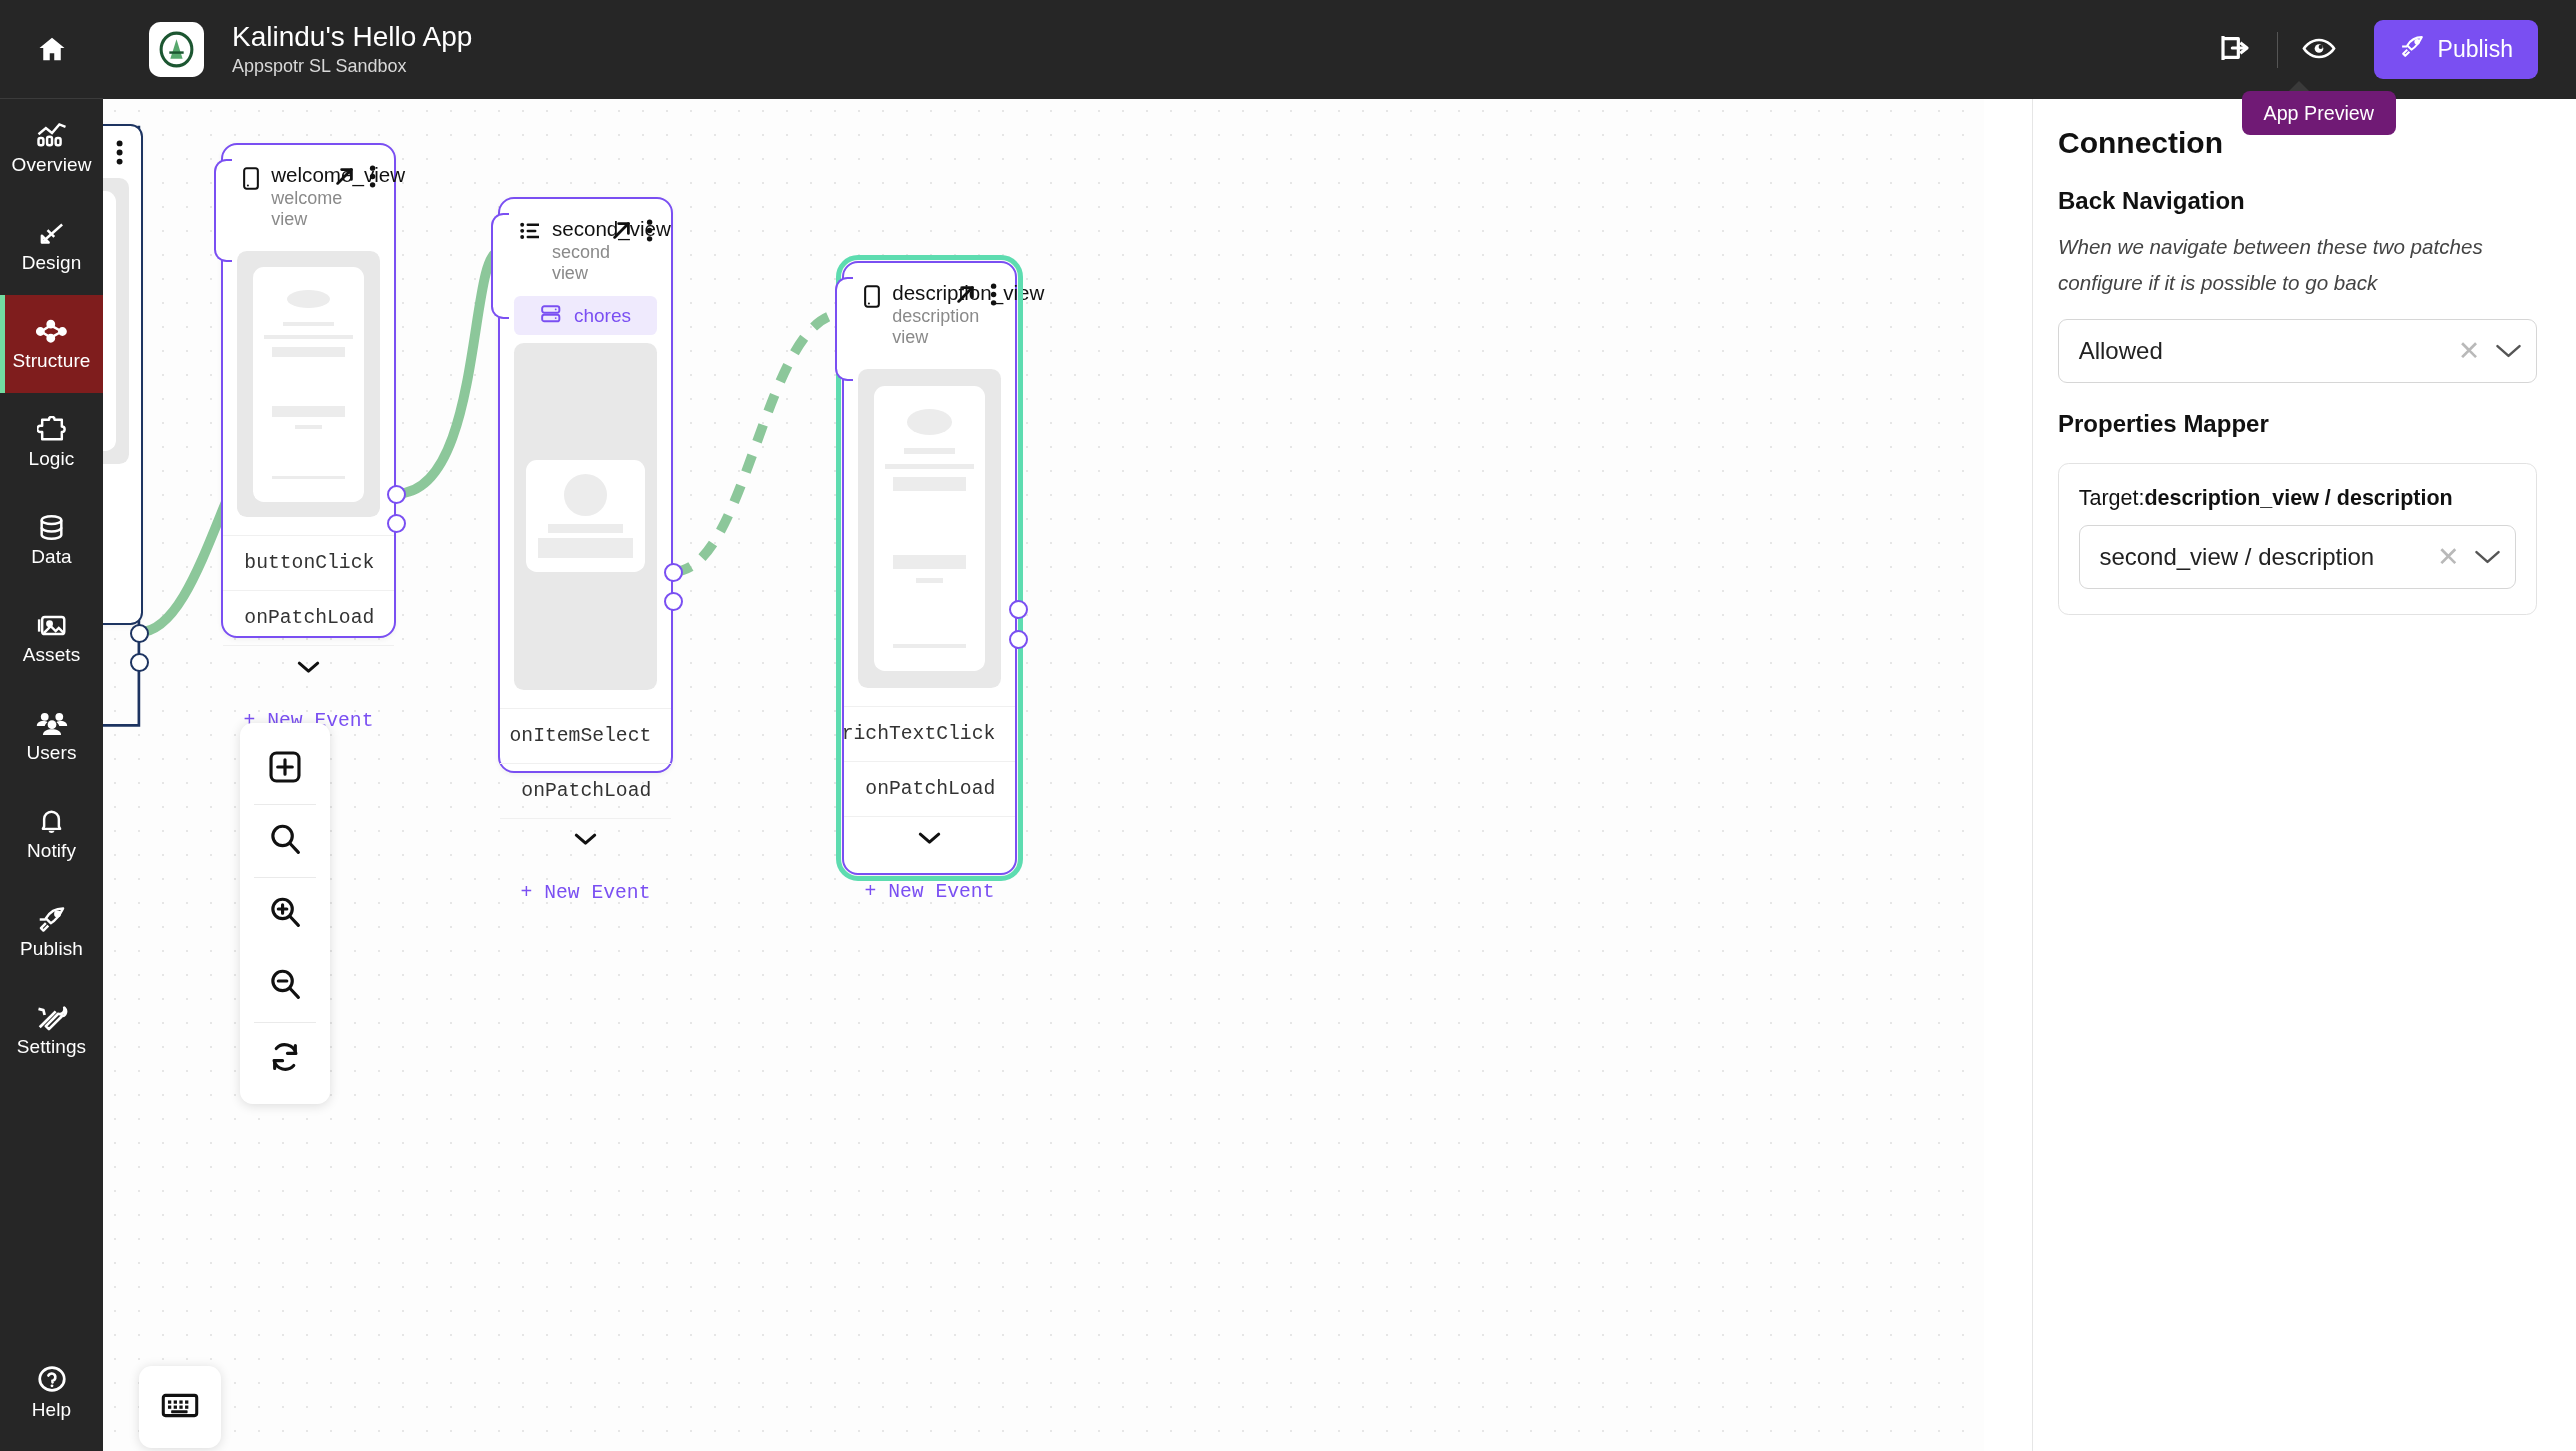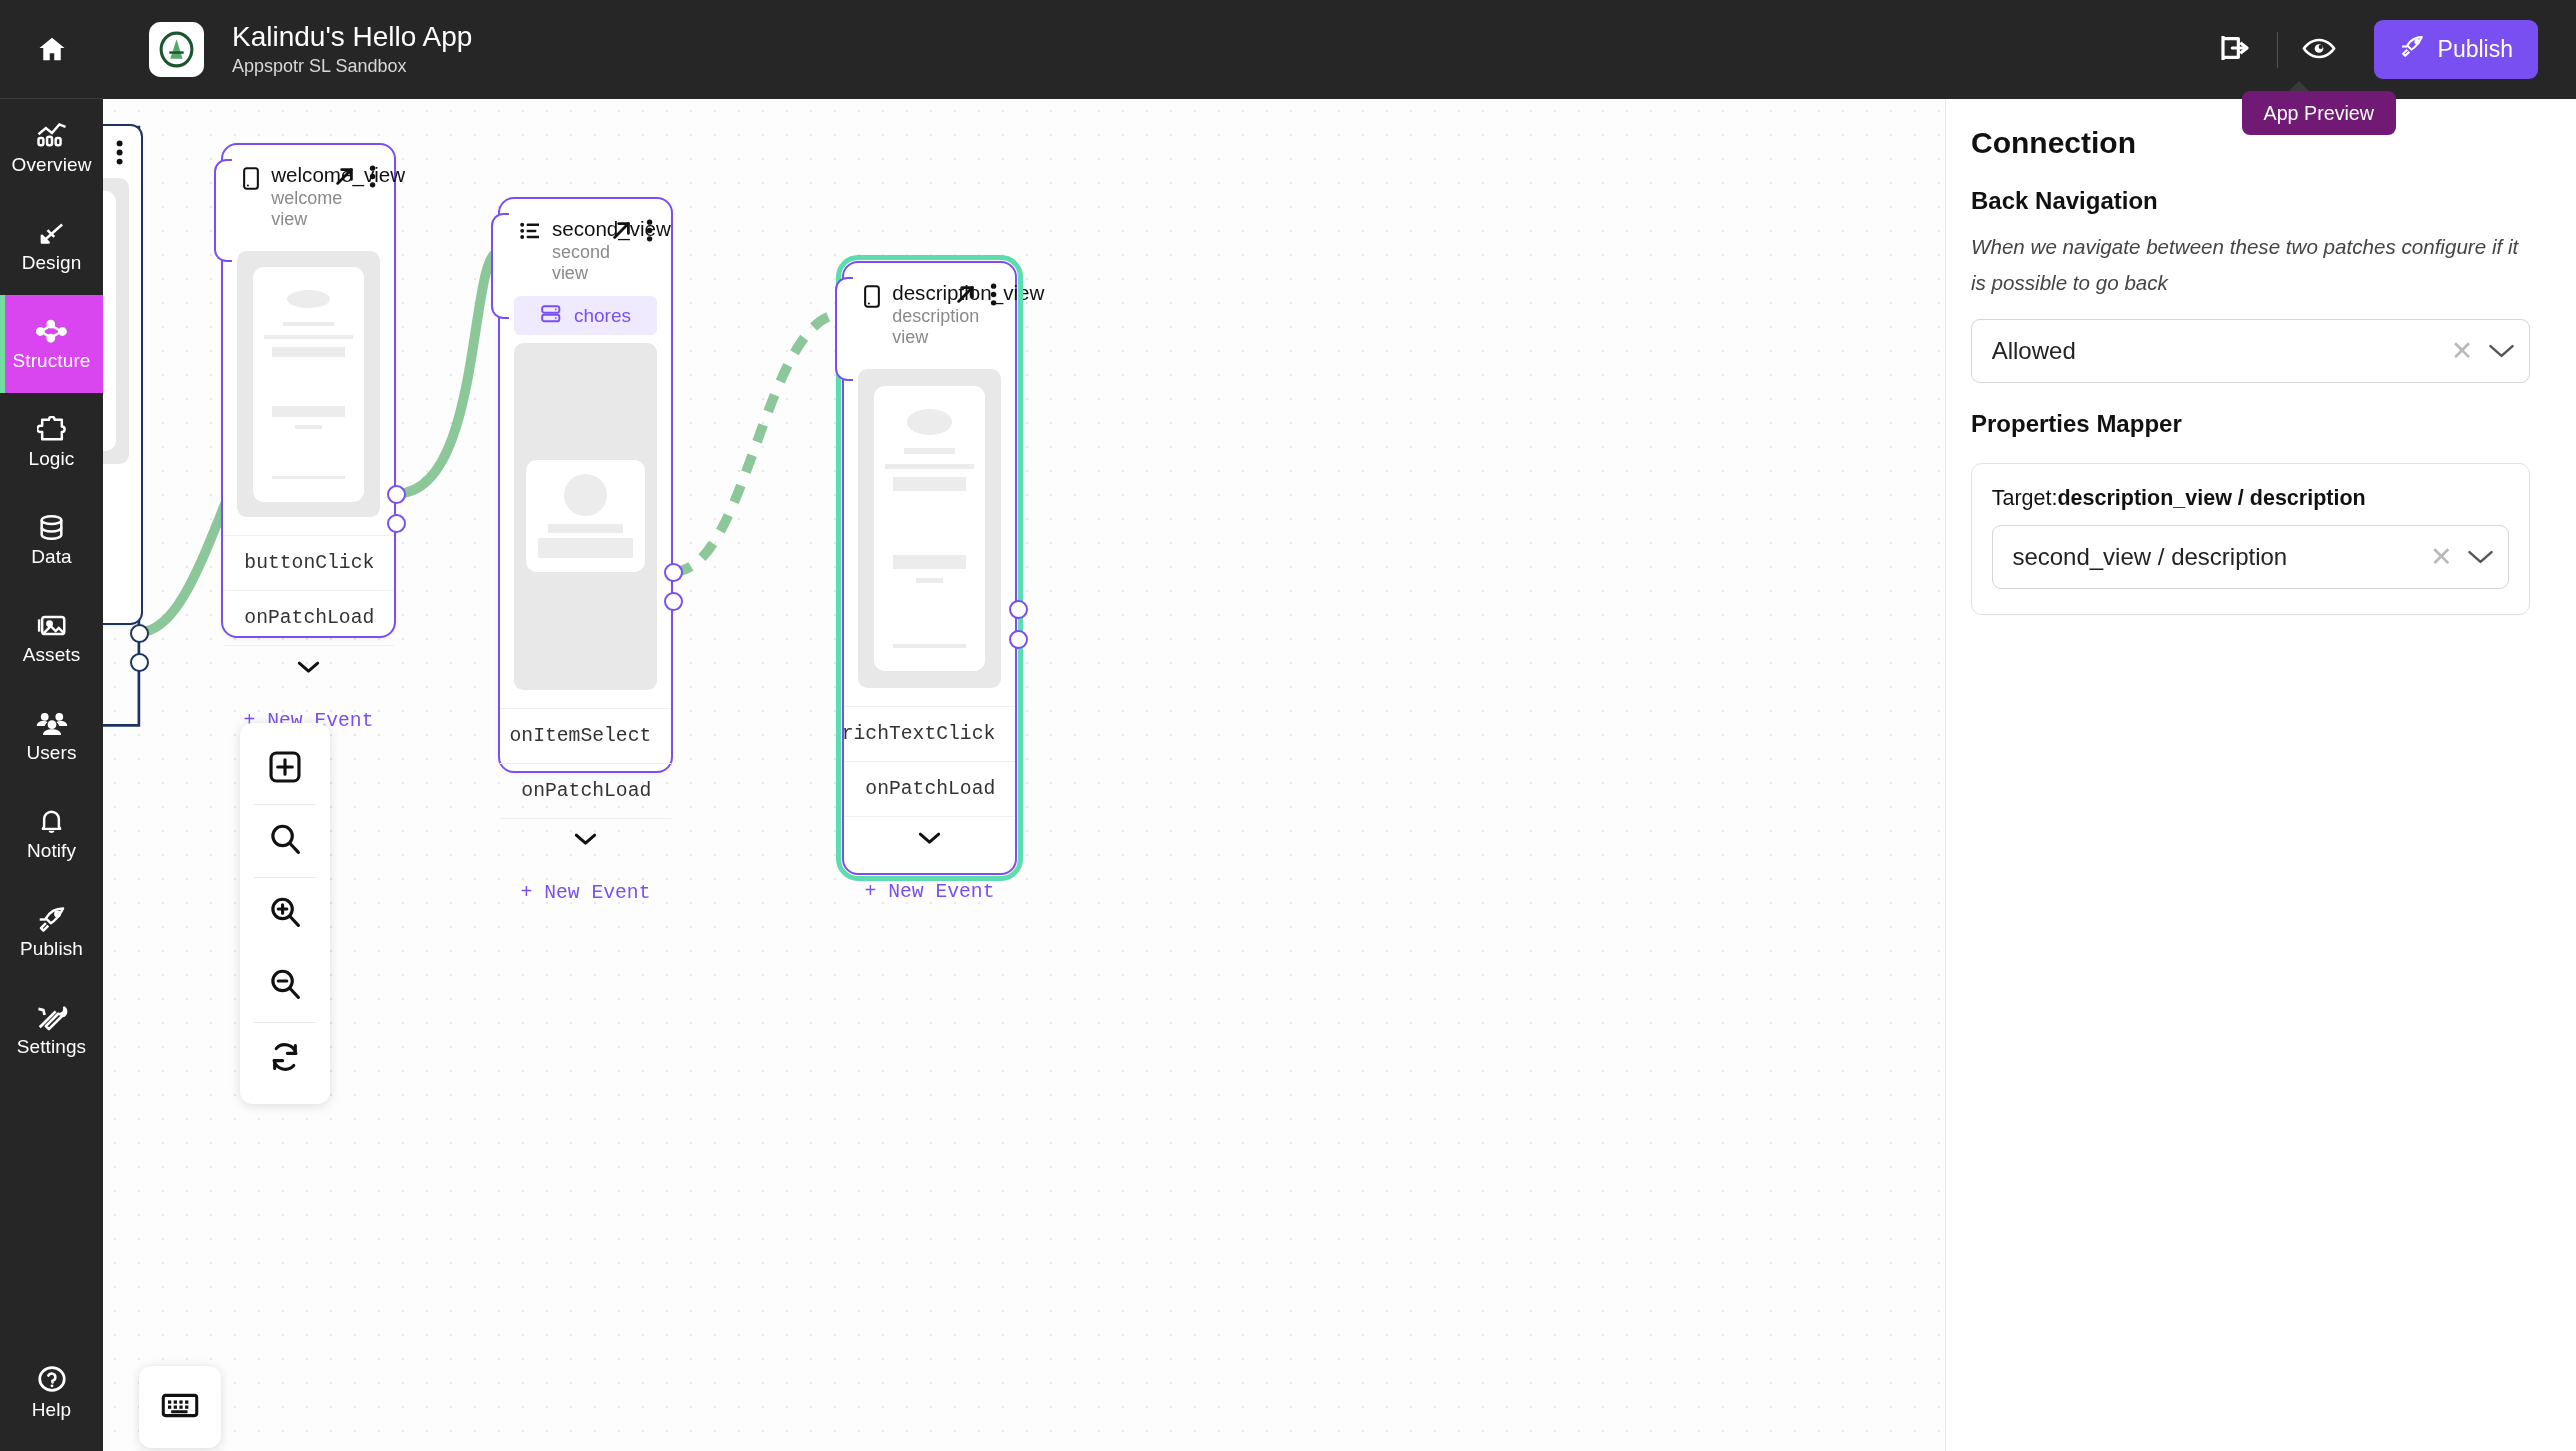--- a/index.html
+++ b/index.html
@@ -19,21 +19,21 @@
   .rail-home {
     width: 103px; height: 99px; display: flex; align-items: center; justify-content: center;
     border-bottom: 0.9px solid #3b3b3b; cursor: pointer;
   }
   .rail-items { width: 103px; display: flex; flex-direction: column; }
   .rail-item {
     width: 103px; height: 98px; display: flex; flex-direction: column;
     align-items: center; justify-content: center; gap: 5.4px;
     color: #ffffff; cursor: pointer; position: relative;
   }
-  .rail-item.active { background: #d946ef; align-items: center; }
+  .rail-item.active { background: #7f1d1d; align-items: center; }
   .rail-item.active::before {
     content: ""; position: absolute; left: 0; top: 0; bottom: 0; width: 4.5px;
     background: #72dca1;
   }
   .rail-label { font-size: 19px; line-height: 1; letter-spacing: 0.1px; }
   .rail-help {
     position: absolute; left: 0; bottom: 33px; width: 103px;
     display: flex; flex-direction: column; align-items: center; gap: 6.3px;
     color: #fff; cursor: pointer;
   }
@@ -159,21 +159,21 @@
   }
   .fl-sep { height: 0.9px; background: #eaeaea; margin: 0 14.3px; }
   .kb-btn {
     position: absolute; left: 139px; top: 1367px; width: 82px; height: 82px;
     background: #fff; border-radius: 12.5px; box-shadow: 0 1.8px 10.7px rgba(0,0,0,.13);
     display: flex; align-items: center; justify-content: center; cursor: pointer; z-index: 30;
   }
 
   
   .panel {
-    position: absolute; right: 7px; top: 99px; width: 624px; height: 1352px;
+    position: absolute; right: 0; top: 99px; width: 544px; height: 1352px;
     background: #fff; border-left: 0.9px solid #e6e6e6; padding: 27px 39px 0 25px;
     z-index: 32;
   }
   .panel-title { font-size: 30px; font-weight: bold; color: #111; }
   .panel-h2 { font-size: 24px; font-weight: bold; color: #111; margin-top: 27px; }
   .panel-note {
     font-size: 20.6px; color: #444; font-style: italic; line-height: 1.75; margin-top: 14.3px;
     font-family: "Liberation Sans", sans-serif;
   }
   .select {

